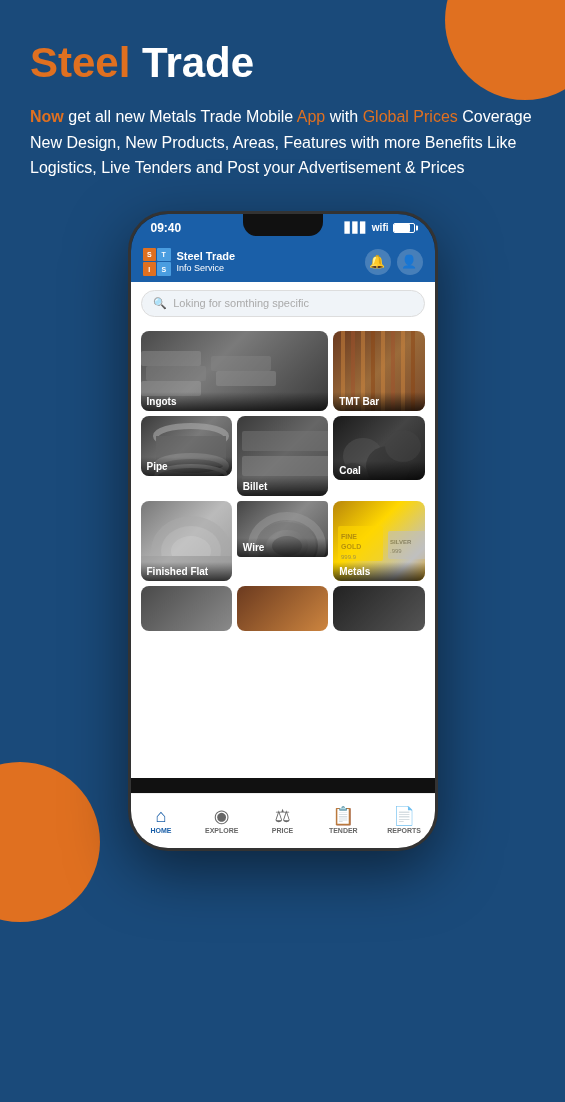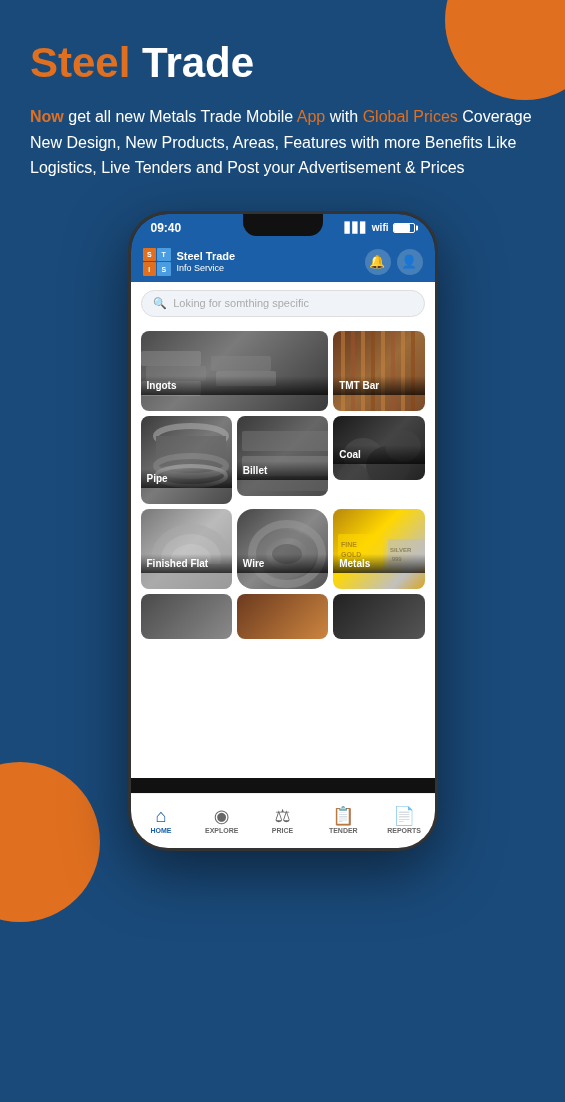--- a/index.html
+++ b/index.html
@@ -216,21 +216,21 @@
       border-radius: 8px;
       overflow: hidden;
       position: relative;
       height: 80px;
     }
     .product-item.wide {
       grid-column: span 2;
     }
     .product-label {
       position: absolute;
-      bottom: 16px;
+      bottom: 0;
       left: 0;
       right: 0;
       background: linear-gradient(transparent, rgba(0,0,0,0.7));
       color: white;
       font-size: 10px;
       font-weight: bold;
       padding: 4px 6px;
     }
 
     
@@ -352,21 +352,21 @@
               <line x1="60" y1="0" x2="60" y2="80" stroke="#a0522d" stroke-width="4"></line>
               <line x1="70" y1="0" x2="70" y2="80" stroke="#cd853f" stroke-width="4"></line>
               <line x1="80" y1="0" x2="80" y2="80" stroke="#8b4513" stroke-width="4"></line>
             </svg>
             <div class="product-label">TMT Bar</div>
           </div>
         </div>
 
         <div style="display:grid;grid-template-columns:1fr 1fr 1fr;gap:5px;margin-bottom:5px;">
 
-          <div class="product-item" style="background: linear-gradient(135deg, #3a3a3a 0%, #7a7a7a 50%, #4a4a4a 100%); border-radius:8px; height:88px; position:relative; overflow:hidden;">
+          <div class="product-item" style="background: linear-gradient(135deg, #3a3a3a 0%, #7a7a7a 50%, #4a4a4a 100%); border-radius:8px; height:60px; position:relative; overflow:hidden;">
             <svg width="100%" height="100%" style="position:absolute;top:0;left:0;opacity:0.6;">
               <ellipse cx="50" cy="20" rx="35" ry="10" fill="none" stroke="#aaa" stroke-width="6"></ellipse>
               <rect x="15" y="20" width="70" height="30" fill="#666"></rect>
               <ellipse cx="50" cy="50" rx="35" ry="10" fill="none" stroke="#888" stroke-width="6"></ellipse>
               <ellipse cx="50" cy="60" rx="35" ry="10" fill="none" stroke="#aaa" stroke-width="4"></ellipse>
             </svg>
             <div class="product-label">Pipe</div>
           </div>
 
           <div class="product-item" style="background: linear-gradient(135deg, #3a3a3a 0%, #666 50%, #4a4a4a 100%); border-radius:8px; height:80px; position:relative; overflow:hidden;">
@@ -394,21 +394,21 @@
           <div class="product-item" style="background: linear-gradient(135deg, #777 0%, #bbb 50%, #999 100%); border-radius:8px; height:80px; position:relative; overflow:hidden;">
             <svg width="100%" height="100%" style="position:absolute;top:0;left:0;opacity:0.5;">
               <ellipse cx="50" cy="50" rx="40" ry="35" fill="#aaa"></ellipse>
               <ellipse cx="50" cy="50" rx="30" ry="25" fill="#bbb"></ellipse>
               <ellipse cx="50" cy="50" rx="20" ry="15" fill="#ccc"></ellipse>
               <rect x="0" y="55" width="100" height="30" fill="#999"></rect>
             </svg>
             <div class="product-label">Finished Flat</div>
           </div>
 
-          <div class="product-item" style="background: linear-gradient(135deg, #444 0%, #888 50%, #555 100%); border-radius:16px; height:80px; position:relative; overflow:hidden;padding-left:42px;">
+          <div class="product-item" style="background: linear-gradient(135deg, #444 0%, #888 50%, #555 100%); border-radius:4px; height:56px; position:relative; overflow:hidden;padding-left:42px;">
             <svg width="100%" height="100%" style="position:absolute;top:0;left:0;opacity:0.5;">
               <ellipse cx="50" cy="45" rx="35" ry="30" fill="none" stroke="#999" stroke-width="8"></ellipse>
               <ellipse cx="50" cy="45" rx="25" ry="20" fill="none" stroke="#777" stroke-width="8"></ellipse>
               <ellipse cx="50" cy="45" rx="15" ry="10" fill="#555"></ellipse>
             </svg>
             <div class="product-label">Wire</div>
           </div>
 
           <div class="product-item" style="background: linear-gradient(135deg, #b8860b 0%, #ffd700 40%, #c0c0c0 80%, #daa520 100%); border-radius:8px; height:80px; position:relative; overflow:hidden;">
             <svg width="100%" height="100%" style="position:absolute;top:0;left:0;opacity:0.6;">

